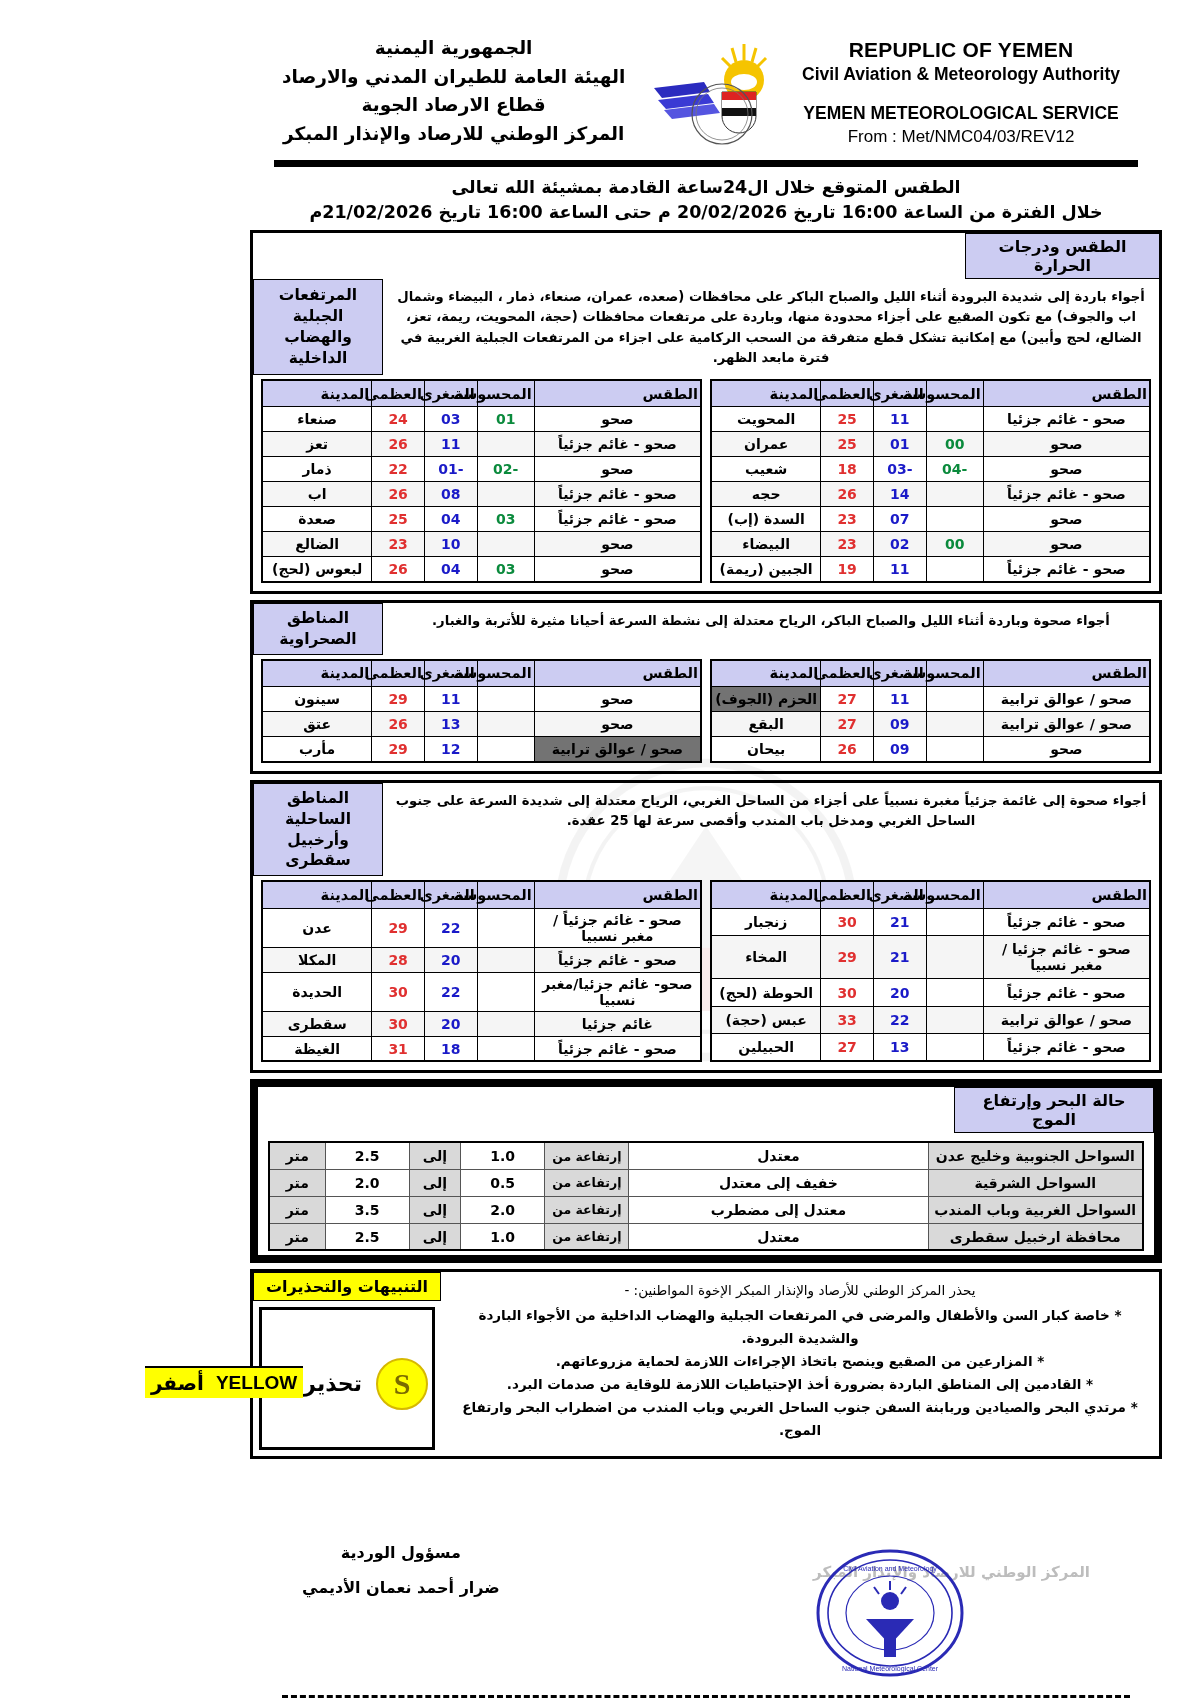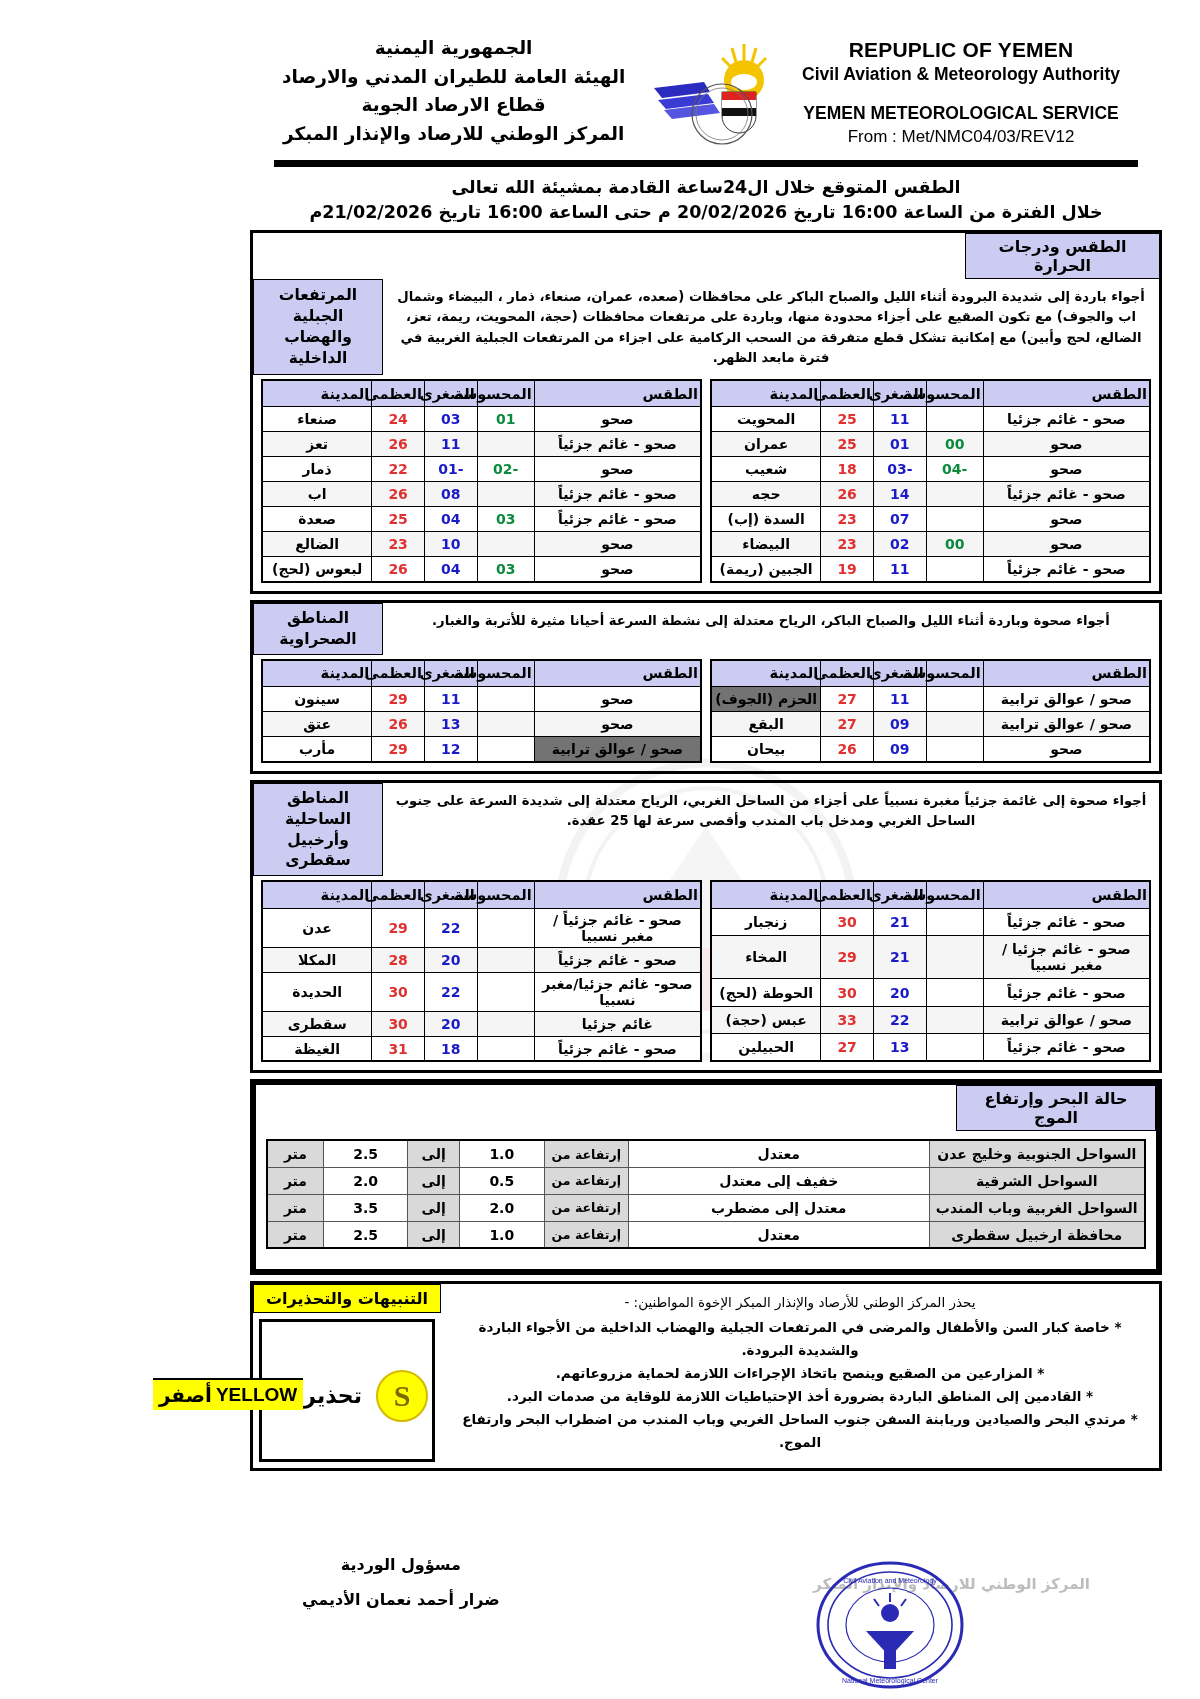--- a/index.html
+++ b/index.html
@@ -161,21 +161,21 @@
   td.wx-desc { font-size: 13px; }
   td.hl-city { background: #737373; }
 
   col.c-wx  { width: 38%; }
   col.c-feel{ width: 13%; }
   col.c-min { width: 12%; }
   col.c-max { width: 12%; }
   col.c-city{ width: 25%; }
 
   
-  .sea-sect { border: 6px solid #000000; margin: 0 38px 6px 38px; padding-bottom: 20px;}
+  .sea-sect { border: 8px solid #000000; margin: 0 38px 6px 38px; padding-bottom: 4px;}
   .sea-head { display:flex; justify-content:flex-start;}
   .sea-title {
     background: #ccccf2; border: 1px solid #000;
     font-weight: bold; font-size: 16px; text-align:center;
     padding: 3px 12px; width: 200px;
   }
   table.sea {
     border-collapse: collapse;
     width: calc(100% - 20px);
     margin: 8px 10px 0 10px;
@@ -252,21 +252,21 @@
     width: 52px; height: 52px; border-radius: 50%;
     background: #ffff00; border: 2px solid #d6b800;
     display:flex; align-items:center; justify-content:center;
     font-size: 30px; font-weight: bold; color: #7a6a00;
     font-family: "Liberation Serif", serif;
   }
   .yellow-strip {
     background: #ffff00;
     width: 100%;
     display:flex; flex-direction: row-reverse;
-    align-items:center; justify-content:center; gap: 4px;
+    align-items:center; justify-content:center; gap: 12px;
     padding: 3px 6px; border-top: 2px solid #000;
   }
   .yellow-strip .ar { font-size: 20px; font-weight: bold; }
   .yellow-strip .en { font-size: 19px; font-weight: bold; direction: ltr; font-family:"Liberation Sans",sans-serif;}
 
   
   .sig-area {
     display: flex; flex-direction: row-reverse;
     justify-content: space-between;
     align-items: flex-start;

